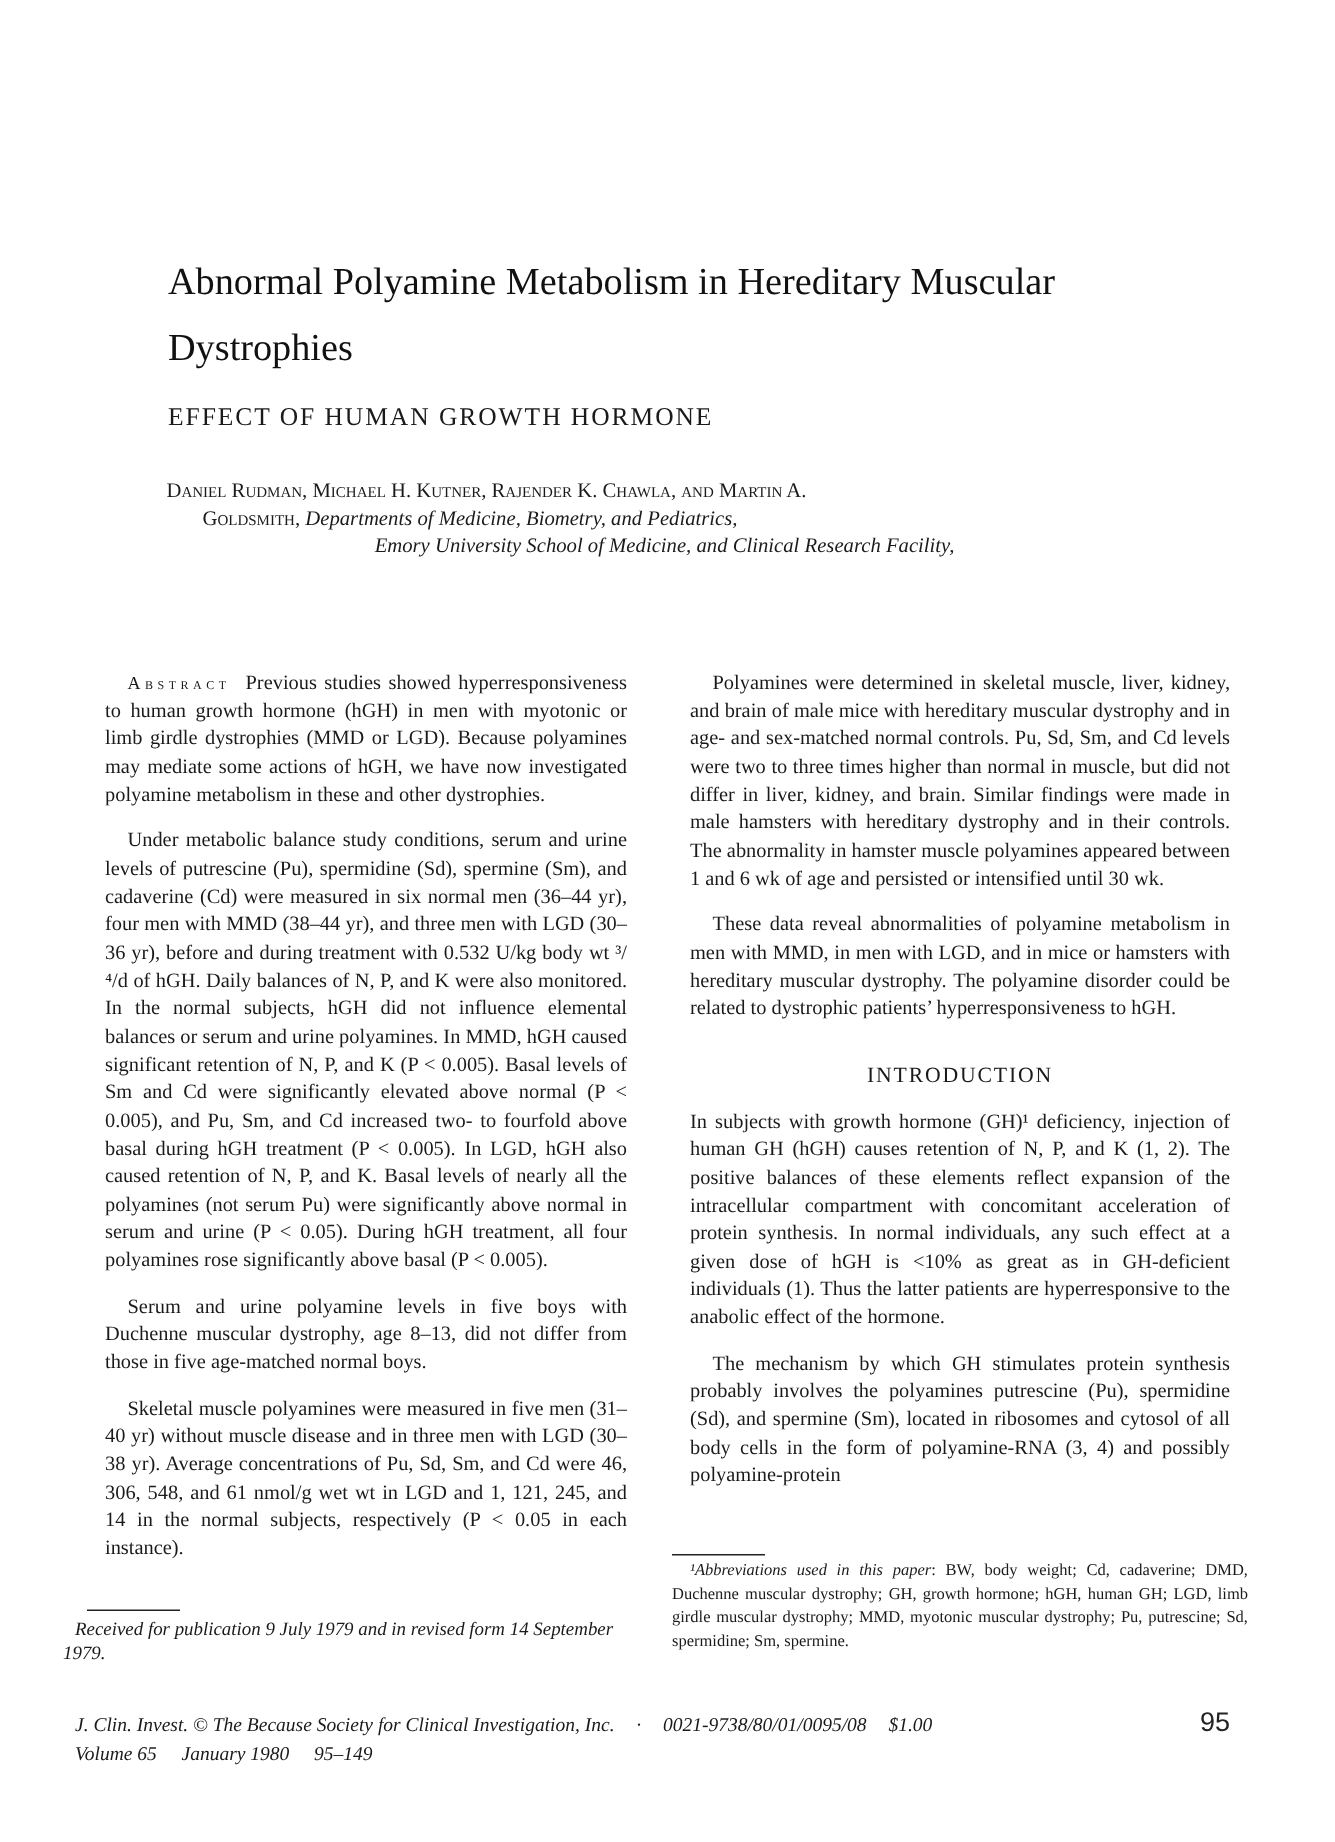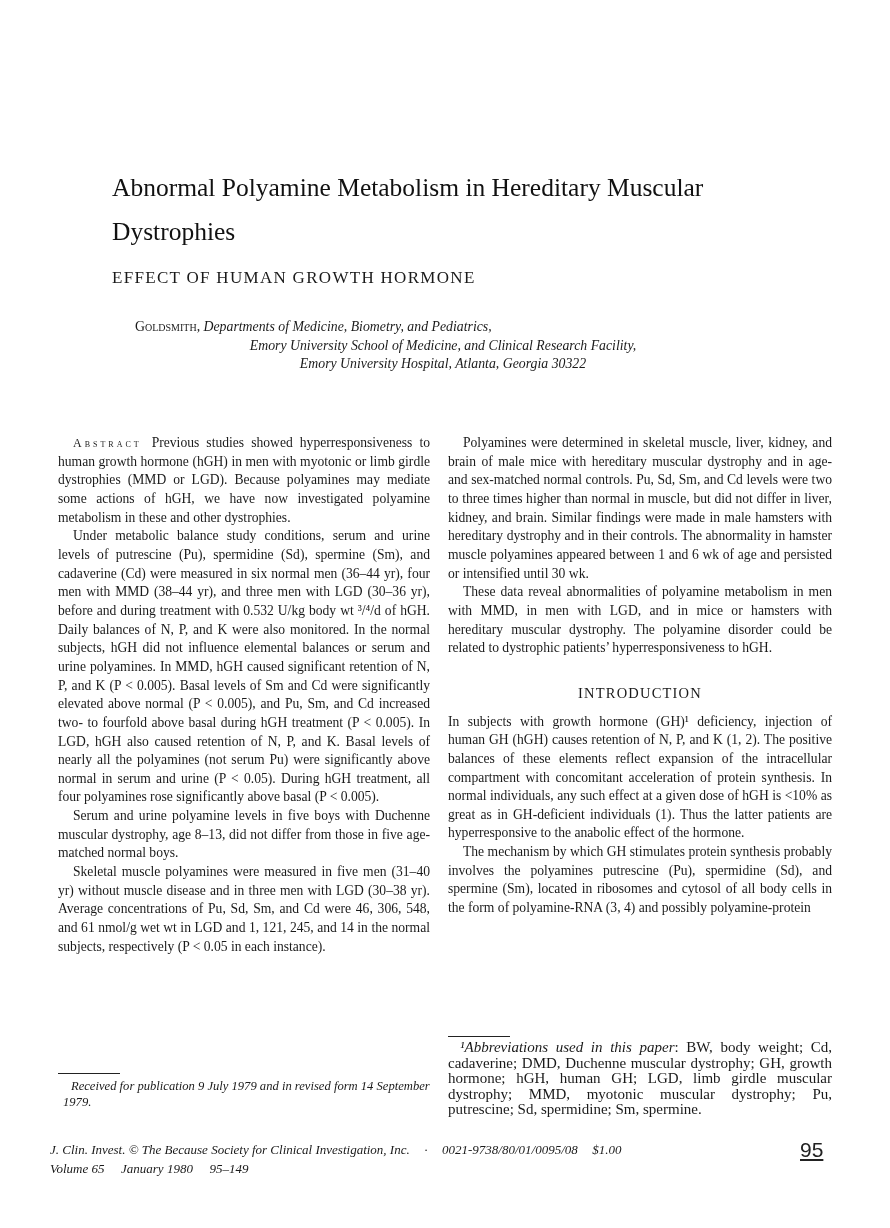--- a/index.html
+++ b/index.html
@@ -18,52 +18,52 @@
   #authors {
     left: 111px; top: 318px; width: 640px; font-size: 13.8px; line-height: 18.6px;
   }
   #authors .line { display: block; white-space: nowrap; }
   #authors .indent { padding-left: 24px; }
   .sc { font-variant: small-caps; }
   .it { font-style: italic; text-align: center; }
   .col {
     font-size: 13.6px; line-height: 18.65px; text-align: justify;
   }
-  .col p { margin: 0; text-indent: 15px; }
+  .col p { margin: 12px; text-indent: 15px; }
   .col p.noindent { text-indent: 0; }
   #leftcol { left: 58px; top: 434px; width: 372px; }
   #rightcol { left: 448px; top: 434px; width: 384px; }
   .abstract-label { letter-spacing: 3px; font-size: 12px; }
   #intro-heading {
     text-align: center; letter-spacing: 1.2px; font-size: 14.5px;
     margin: 26px 0 10px 0; text-indent: 0;
   }
   .footnote-rule { width: 62px; border-top: 1px solid #222; }
   #left-rule { left: 58px; top: 1073px; }
-  #received { left: 63px; top: 1078px; width: 380px; font-size: 12.6px; line-height: 16px; font-style: italic; text-indent: 8px; }
+  #received { left: 42px; top: 1078px; width: 380px; font-size: 12.6px; line-height: 16px; font-style: italic; text-indent: 8px; }
   #right-rule { left: 448px; top: 1036px; }
   #abbrev {
-    left: 448px; top: 1040px; width: 384px; font-size: 15px; line-height: 15.6px;
+    left: 448px; top: 1040px; width: 384px; font-size: 11px; line-height: 15.6px;
     text-align: justify; text-indent: 12px;
   }
   #footer1 { left: 50px; top: 1142px; font-size: 13px; font-style: italic; white-space: nowrap; }
   #footer2 { left: 50px; top: 1161px; font-size: 13px; font-style: italic; white-space: nowrap; }
-  #pageno { left: 800px; top: 1138px; font-size: 21px; font-family: "Liberation Sans", sans-serif; color: #222; text-decoration: underline; }
+  #pageno { left: 800px; top: 1138px; font-size: 18px; font-family: "Liberation Sans", sans-serif; color: #222; }
   .sp { display: inline-block; width: 10px; }
 </style>
 </head>
 <body>
 
 <div id="title" class="abs">Abnormal Polyamine Metabolism in Hereditary Muscular Dystrophies</div>
 <div id="subtitle" class="abs">EFFECT OF HUMAN GROWTH HORMONE</div>
 
 <div id="authors" class="abs">
+  <span class="line sc">Daniel Rudman, Michael H. Kutner, Rajender K. Chawla, and Martin A.</span>
   <span class="line indent"><span class="sc">Goldsmith,</span><span class="it"> Departments of Medicine, Biometry, and Pediatrics,</span></span>
   <span class="line indent it">Emory University School of Medicine, and Clinical Research Facility,</span>
-  <span class="line indent it">Emory University Hospital, Atlanta, Georgia 30322</span>
 </div>
 
 <div id="leftcol" class="abs col">
   <p><span class="abstract-label sc">Abstract</span><span class="sp"></span><span>Previous studies showed hyperresponsiveness to human growth hormone (hGH) in men with myotonic or limb girdle dystrophies (MMD or LGD). Because polyamines may mediate some actions of hGH, we have now investigated polyamine metabolism in these and other dystrophies.</span></p>
   <p>Under metabolic balance study conditions, serum and urine levels of putrescine (Pu), spermidine (Sd), spermine (Sm), and cadaverine (Cd) were measured in six normal men (36–44 yr), four men with MMD (38–44 yr), and three men with LGD (30–36 yr), before and during treatment with 0.532 U/kg body wt ³/⁴/d of hGH. Daily balances of N, P, and K were also monitored. In the normal subjects, hGH did not influence elemental balances or serum and urine polyamines. In MMD, hGH caused significant retention of N, P, and K (P &lt; 0.005). Basal levels of Sm and Cd were significantly elevated above normal (P &lt; 0.005), and Pu, Sm, and Cd increased two- to fourfold above basal during hGH treatment (P &lt; 0.005). In LGD, hGH also caused retention of N, P, and K. Basal levels of nearly all the polyamines (not serum Pu) were significantly above normal in serum and urine (P &lt; 0.05). During hGH treatment, all four polyamines rose significantly above basal (P &lt; 0.005).</p>
   <p>Serum and urine polyamine levels in five boys with Duchenne muscular dystrophy, age 8–13, did not differ from those in five age-matched normal boys.</p>
   <p>Skeletal muscle polyamines were measured in five men (31–40 yr) without muscle disease and in three men with LGD (30–38 yr). Average concentrations of Pu, Sd, Sm, and Cd were 46, 306, 548, and 61 nmol/g wet wt in LGD and 1, 121, 245, and 14 in the normal subjects, respectively (P &lt; 0.05 in each instance).</p>
 </div>
 
 <div id="rightcol" class="abs col">

